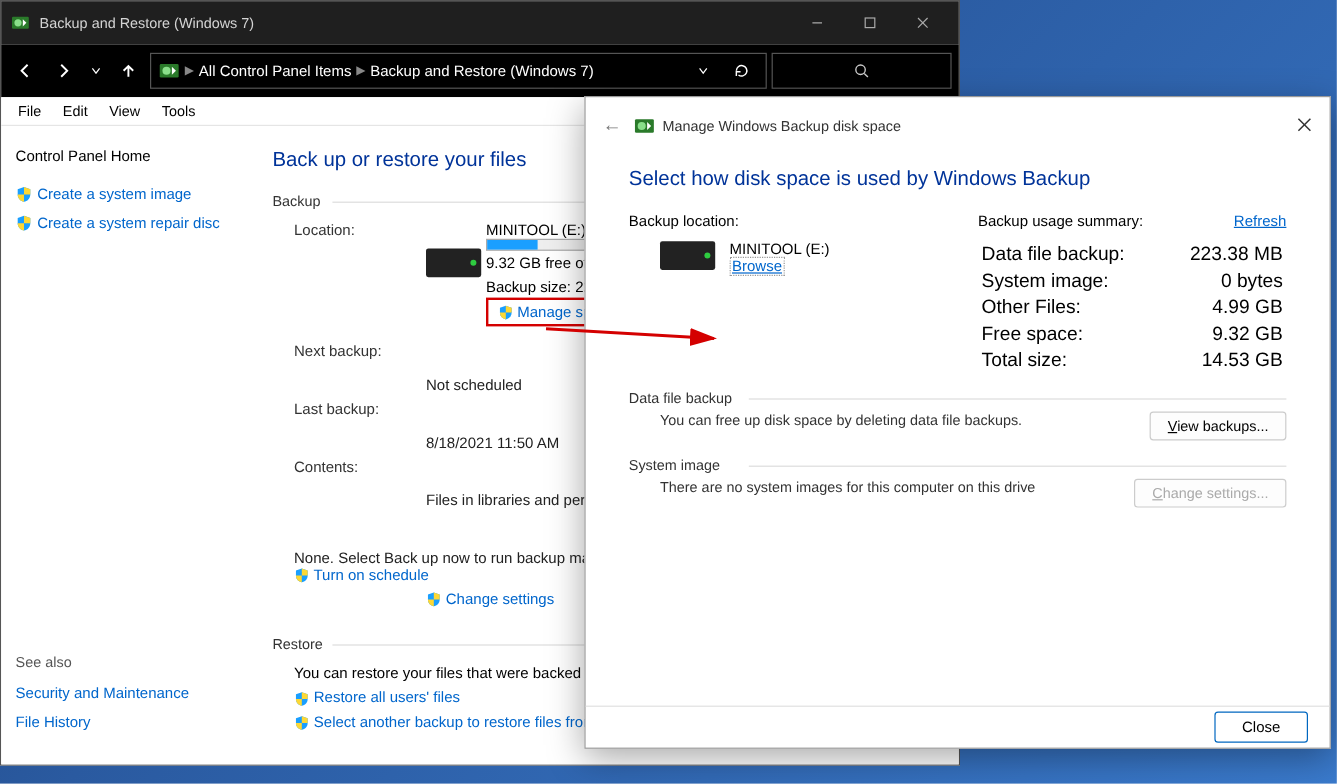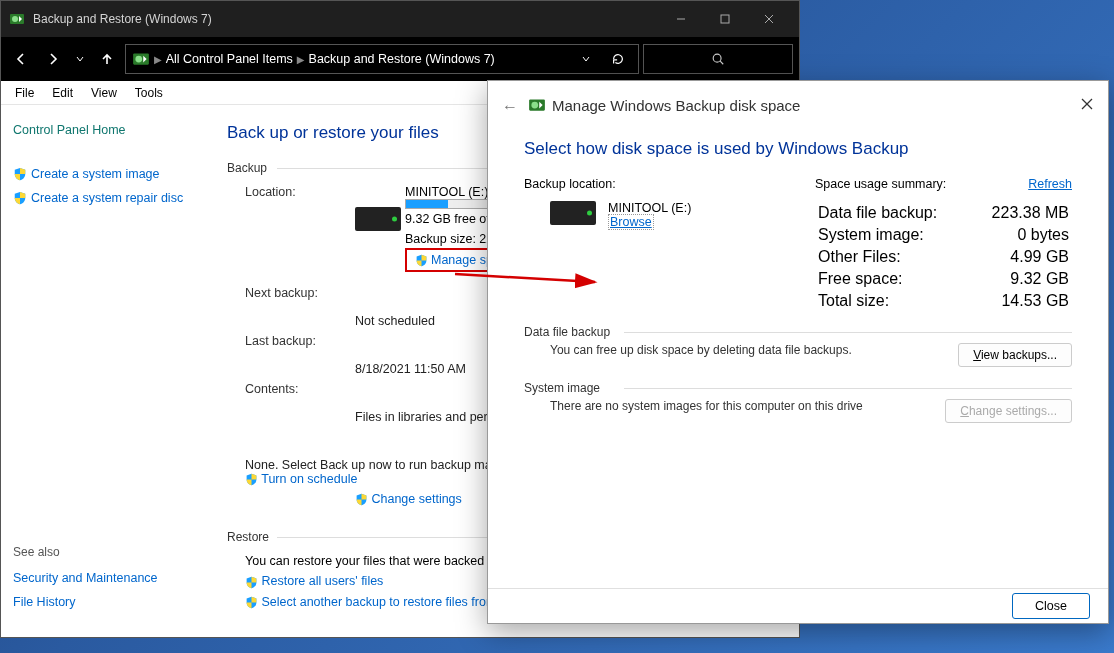--- a/index.html
+++ b/index.html
@@ -94,21 +94,21 @@
     display: flex;
     background: #fff;
   }
   .left-panel {
     width: 212px;
     padding: 18px 12px;
     font-size: 12.5px;
     display: flex;
     flex-direction: column;
   }
-  .cp-home { color: #0f766e; margin-bottom: 30px; cursor: pointer; }
+  .cp-home { color: #000000; margin-bottom: 18px; cursor: pointer; }
   .shield-link {
     display: flex; align-items: center;
     color: #0066cc;
     margin-bottom: 10px;
     cursor: pointer;
     gap: 4px;
   }
   .shield-icon {
     width: 14px; height: 14px;
     display: inline-block;
@@ -203,21 +203,21 @@
     flex-direction: column;
     font-size: 12.5px;
   }
   .dialog-header {
     height: 48px;
     display: flex;
     align-items: center;
     padding: 0 14px;
   }
   .back-arrow { color: #777; font-size: 16px; margin-right: 10px; }
-  .dialog-title { color: #333; font-size: 15px; margin-left: 6px; }
+  .dialog-title { color: #333; font-size: 12px; margin-left: 6px; }
   .dialog-close {
     margin-left: auto;
   }
   .dialog-body {
     flex: 1;
     padding: 10px 36px 0 36px;
   }
   .dialog-heading {
     color: #003399;
     font-size: 17px;
@@ -515,21 +515,21 @@
         <div style="display:flex; margin-left:26px; gap:12px;">
           <span class="drive-icon"></span>
           <div>
             <div>MINITOOL (E:)</div>
             <span class="browse-link">Browse</span>
           </div>
         </div>
       </div>
       <div class="col-right">
         <div style="margin-bottom:10px;">
-          <span>Space usage summary:</span>
+          <span>Backup usage summary:</span>
           <span class="refresh-link">Refresh</span>
         </div>
         <table class="usage-table">
           <tbody>
               <tr>
                 <td>Data file backup:</td>
                 <td>223.38 MB</td>
               </tr>
           <tr>
                 <td>System image:</td>

